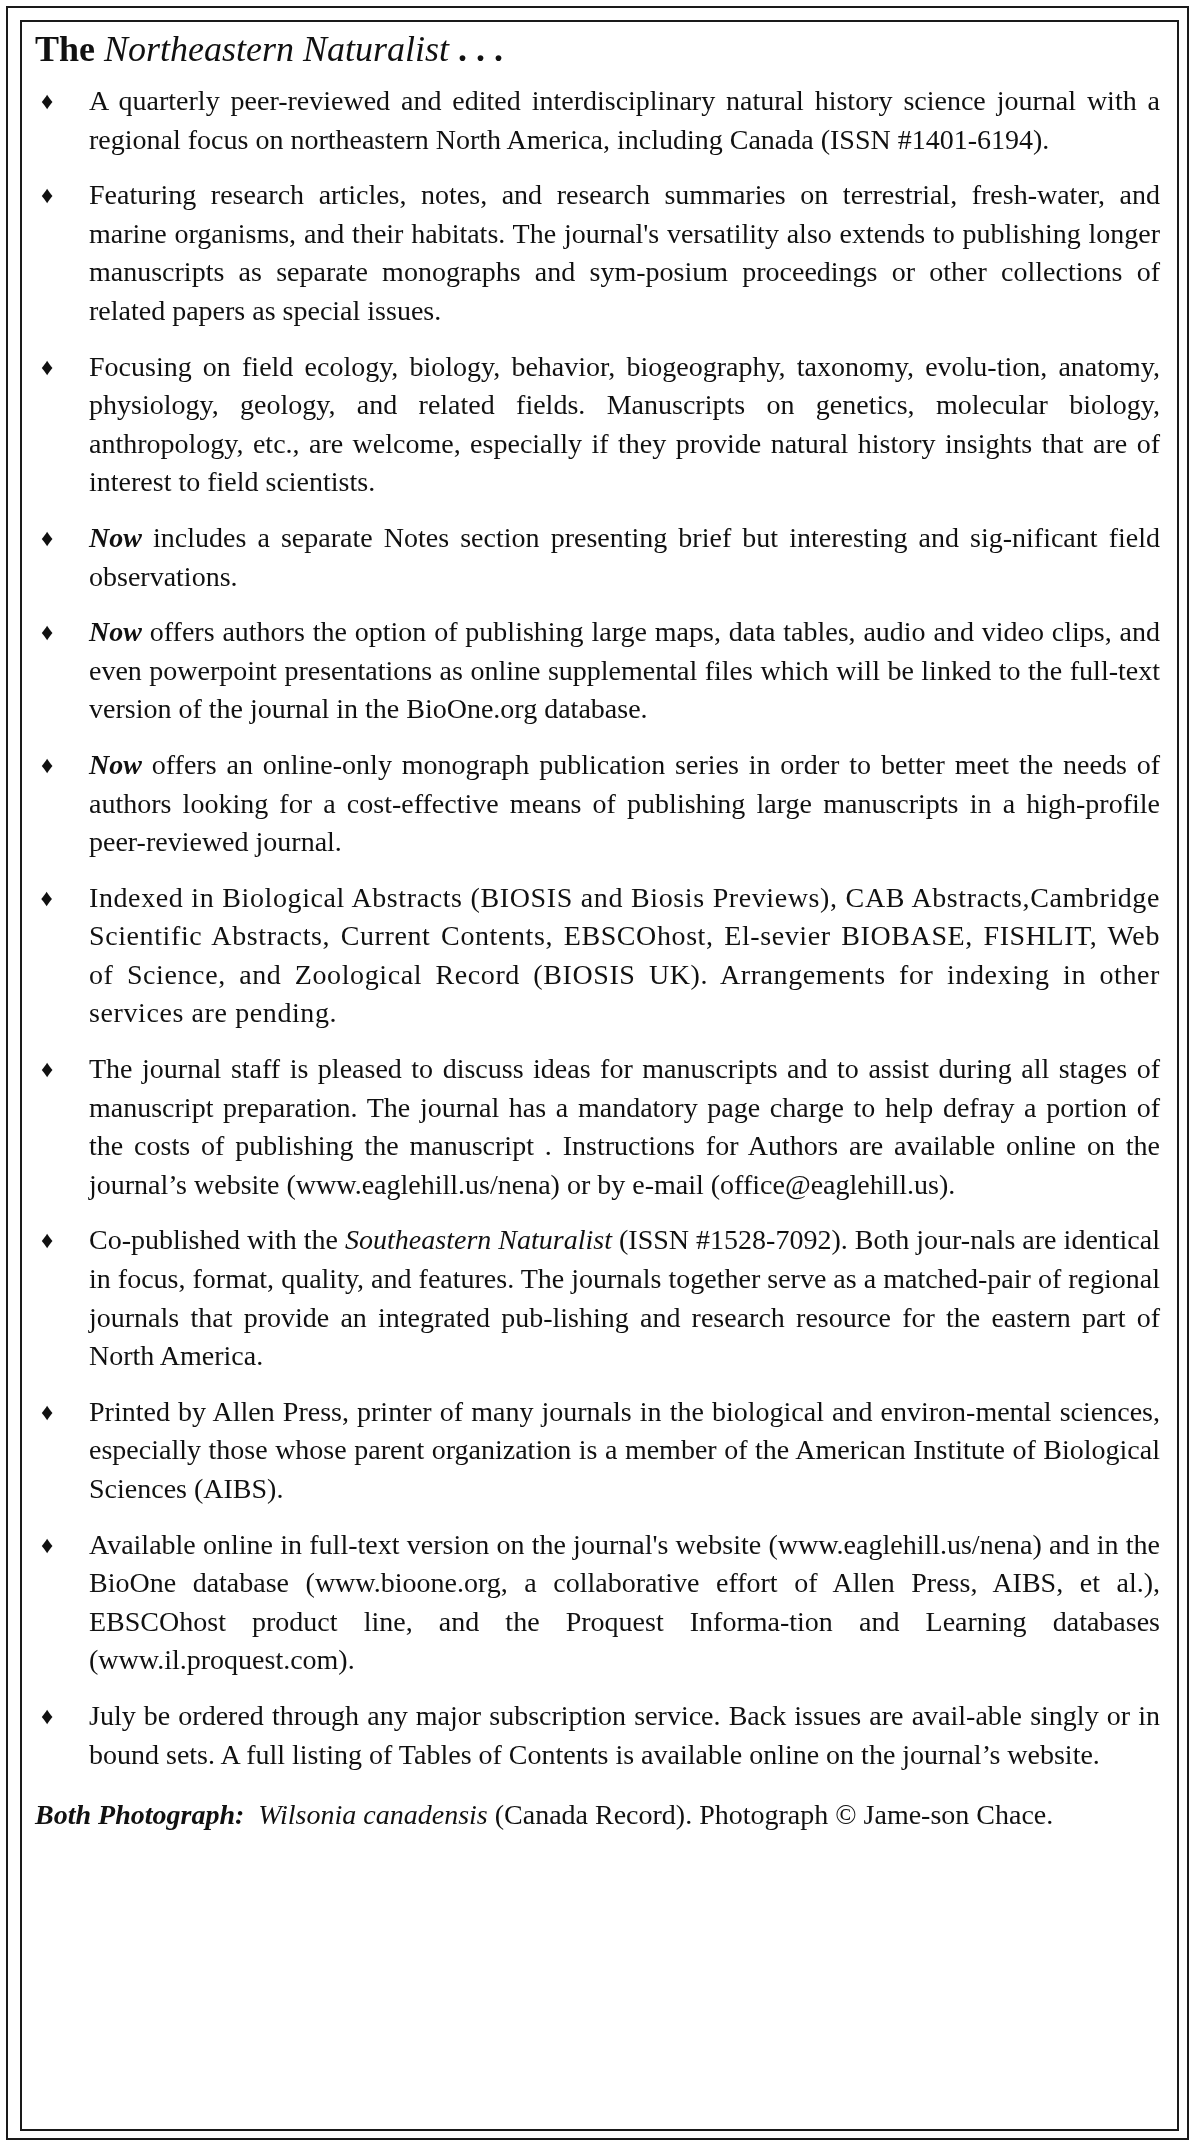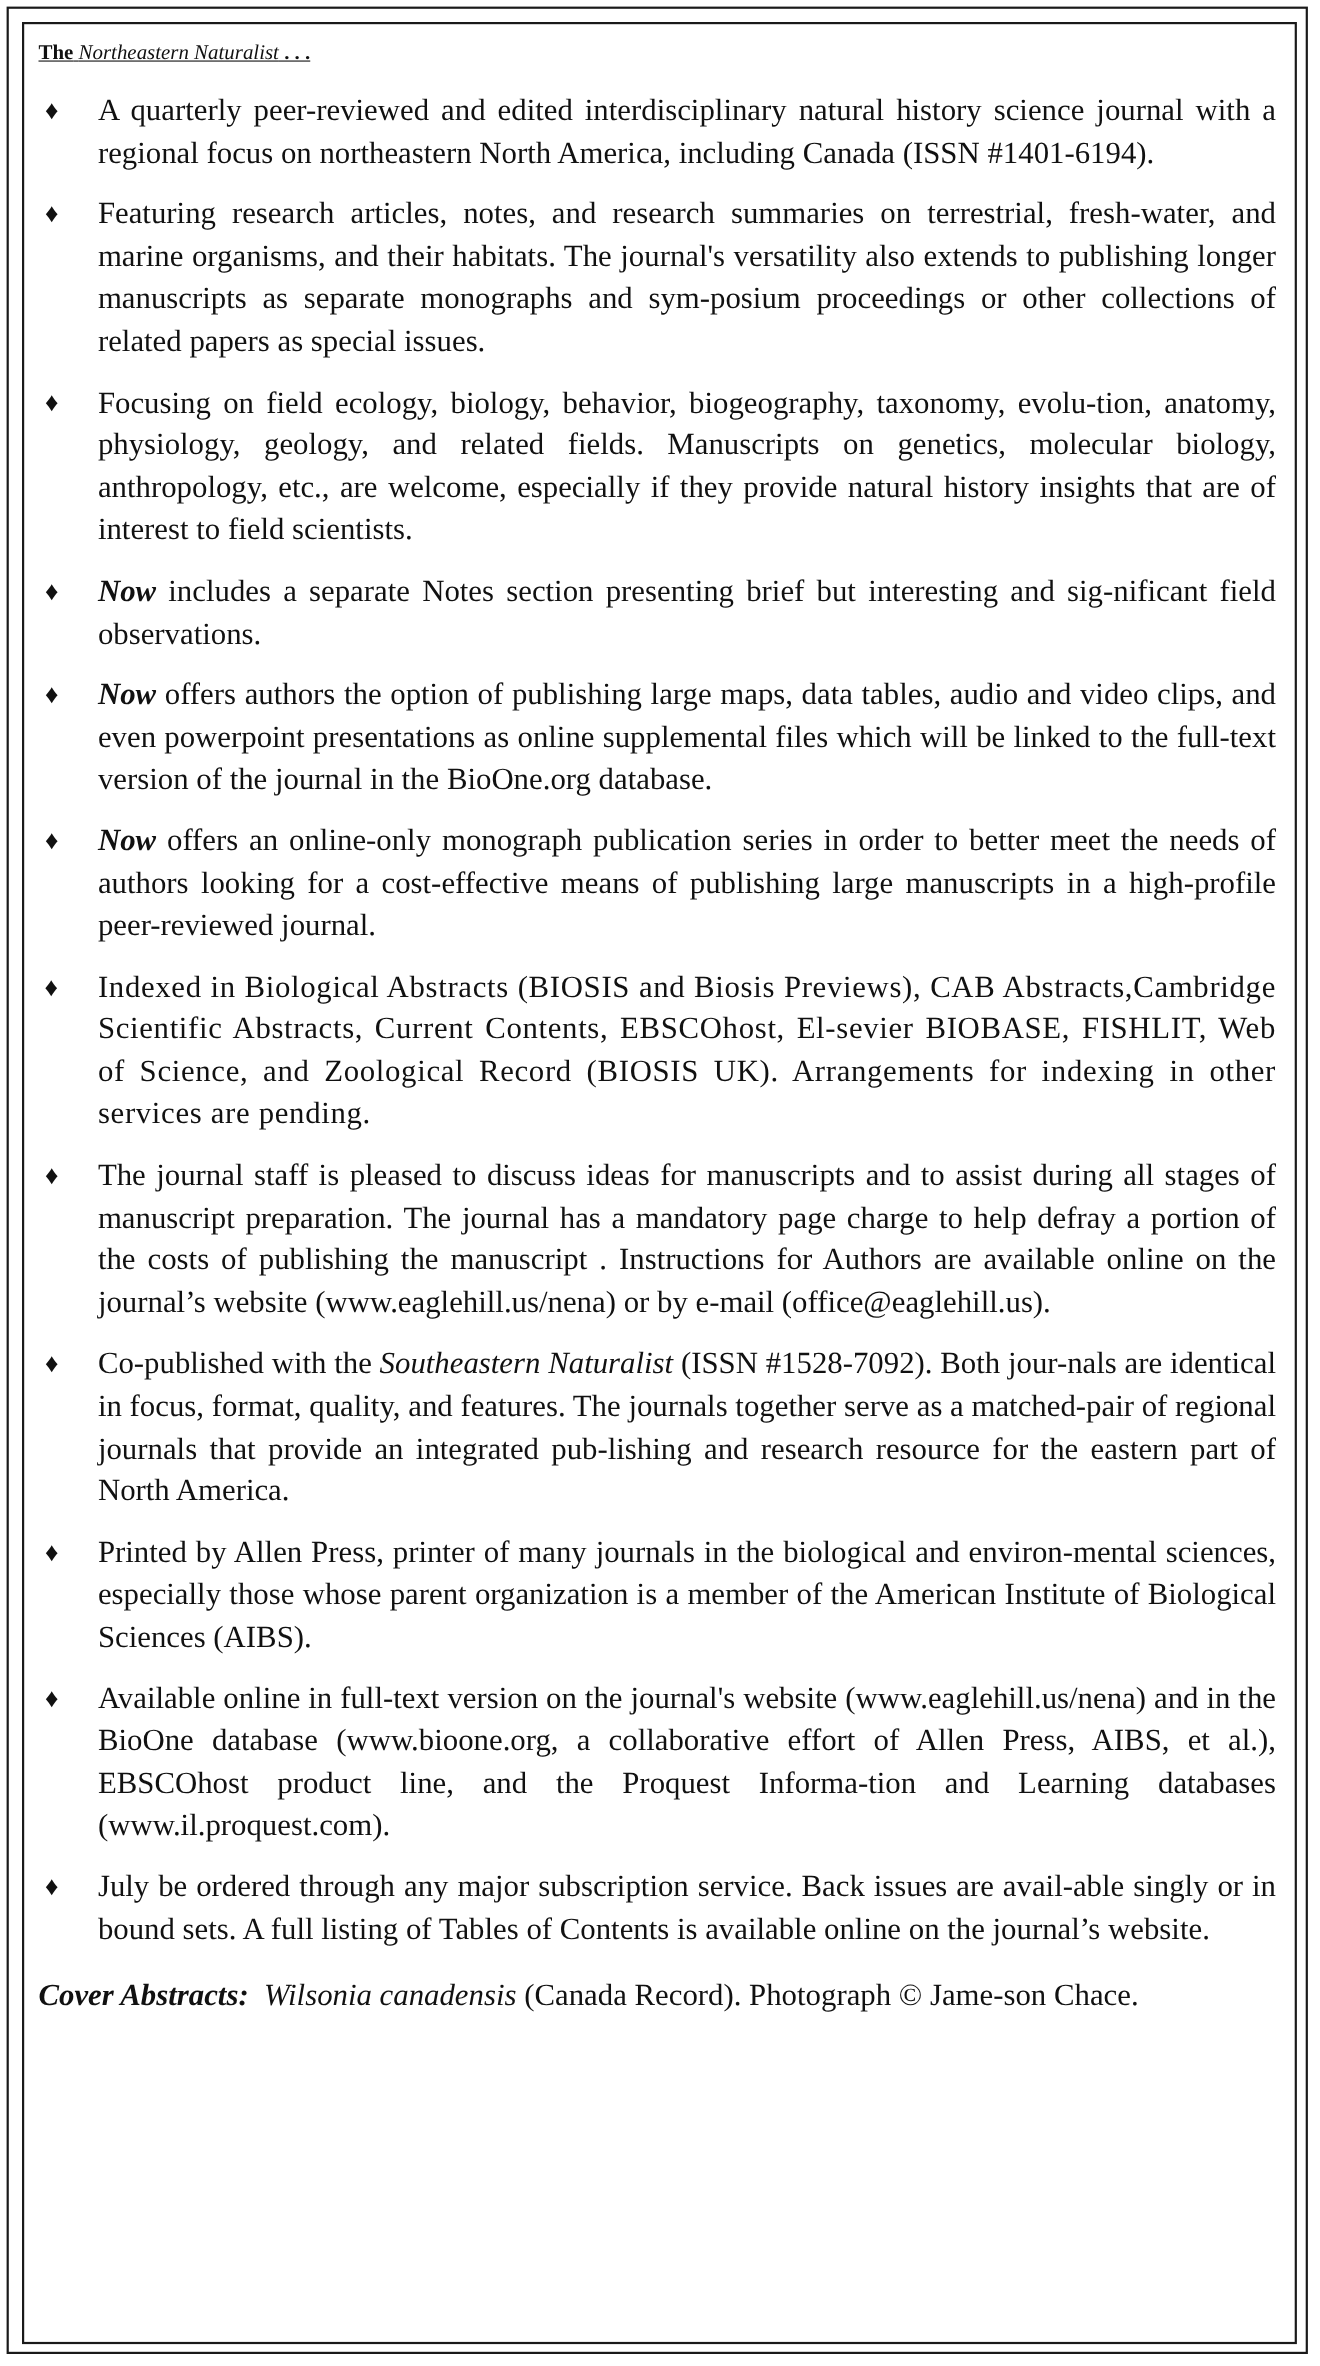--- a/index.html
+++ b/index.html
@@ -3,21 +3,21 @@
 <meta charset="utf-8">
 <style>
   html, body { margin: 0; padding: 0; background: #ffffff; }
   body { width: 1200px; height: 2151px; position: relative; overflow: hidden;
          font-family: "Liberation Serif", "DejaVu Serif", serif; color: #111; }
   .outer { position: absolute; left: 6px; top: 6px; width: 1183px; height: 2134px;
            border: 2px solid #1a1a1a; box-sizing: border-box; }
   .inner { position: absolute; left: 20px; top: 20px; width: 1159px; height: 2111px;
            border: 2px solid #1a1a1a; box-sizing: border-box; }
   .content { position: absolute; left: 35px; top: 30px; width: 1125px; }
-  .heading { font-size: 19px; line-height: 38px; margin: 0 0 14px 0; text-decoration: underline; }
+  .heading { font-size: 36px; line-height: 38px; margin: 0 0 14px 0; }
   .heading b { font-weight: bold; }
   .heading i { font-style: italic; }
   .item { position: relative; padding-left: 54px; font-size: 28px; line-height: 38.6px;
           text-align: justify; margin-bottom: 17px; }
   .bullet { position: absolute; left: 0; top: 0; font-size: 24px; line-height: 38.6px; width: 24px; text-align: center; }
   .bold { font-weight: bold; font-style: italic; }
   .ital { font-style: italic; }
   .spaced { letter-spacing: 0.6px; }
   .cover { font-size: 28px; line-height: 38.6px; margin-top: 22px; text-align: justify; }
 </style>
@@ -42,16 +42,16 @@
       <div class="item"><span class="bullet">♦</span><span class="bold">Now</span><span></span><span class="ital"></span><span> offers an online-only monograph publication series in order to better meet the needs of authors looking for a cost-effective means of publishing large manuscripts in a high-profile peer-reviewed journal.</span></div>
       <div class="item spaced"><span class="bullet">♦</span><span class="bold"></span><span></span><span class="ital"></span><span>Indexed in Biological Abstracts (BIOSIS and Biosis Previews), CAB Abstracts,Cambridge Scientific Abstracts, Current Contents, EBSCOhost, El-sevier BIOBASE, FISHLIT, Web of Science, and Zoological Record (BIOSIS UK). Arrangements for indexing in other services are pending.</span></div>
       <div class="item"><span class="bullet">♦</span><span class="bold"></span><span></span><span class="ital"></span><span>The journal staff is pleased to discuss ideas for manuscripts and to assist during all stages of manuscript preparation. The journal has a mandatory page charge to help defray a portion of the costs of publishing the manuscript  . Instructions for Authors are available online on the journal’s website (www.eaglehill.us/nena) or by e-mail (office@eaglehill.us).</span></div>
       <div class="item"><span class="bullet">♦</span><span class="bold"></span><span>Co-published with the </span><span class="ital">Southeastern Naturalist</span><span>  (ISSN #1528-7092). Both jour-nals are identical in focus, format, quality, and features. The journals together serve as a matched-pair of regional journals that provide an integrated pub-lishing and research resource for the eastern part of North America.</span></div>
       <div class="item"><span class="bullet">♦</span><span class="bold"></span><span></span><span class="ital"></span><span>Printed by Allen Press, printer of many journals in the biological and environ-mental sciences, especially those whose parent organization is a member of the American Institute of Biological Sciences (AIBS).</span></div>
       <div class="item"><span class="bullet">♦</span><span class="bold"></span><span></span><span class="ital"></span><span>Available online in full-text version on the journal's website (www.eaglehill.us/nena) and in the BioOne database (www.bioone.org, a collaborative effort of Allen Press, AIBS, et al.), EBSCOhost product line, and the Proquest Informa-tion and Learning databases (www.il.proquest.com).</span></div>
       <div class="item"><span class="bullet">♦</span><span class="bold"></span><span></span><span class="ital"></span><span>July be ordered through any major subscription service. Back issues are avail-able singly or in bound sets. A full listing of Tables of Contents is available online on the journal’s website.</span></div>
     </div>
 
   <div class="cover">
-    <span class="bold">Cover Abstracts:</span>&nbsp;
+    <span class="bold">Both Photograph:</span>&nbsp;
     <span class="ital">Wilsonia canadensis</span><span> (Canada Record).  Photograph © Jame-son Chace.</span>
   </div>
 </div>
 
 </body></html>

